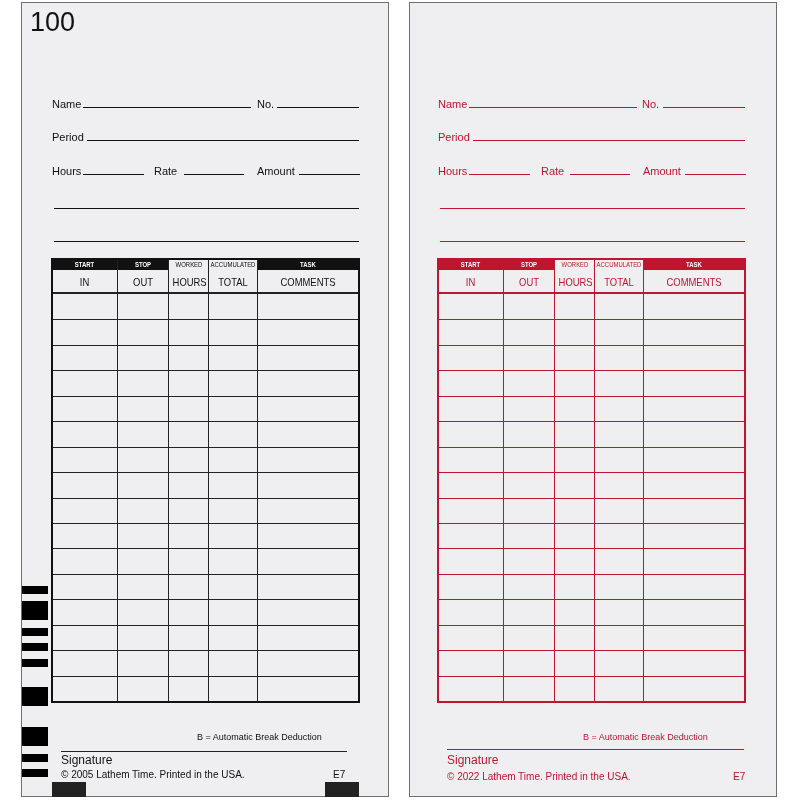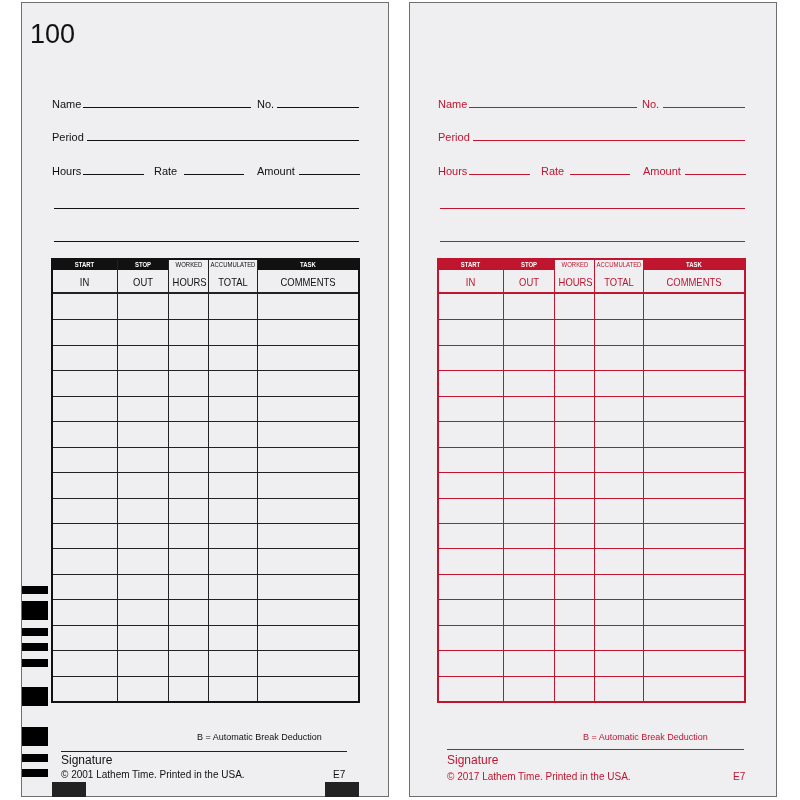--- a/index.html
+++ b/index.html
@@ -2,21 +2,21 @@
 <html><head>
   <meta charset="utf-8">
   <style>
     html, body { margin:0; padding:0; }
     body { width:800px; height:800px; background:#ffffff; position:relative; overflow:hidden;
            font-family:"Liberation Sans", sans-serif; }
     .card { position:absolute; top:2px; width:366px; height:793px; background:#efeff1;
             border:1px solid #6f6f70; box-sizing:content-box; }
     .card.left { left:21px; }
     .card.right { left:409px; }
-    .card-num { position:absolute; left:8px; top:16px; font-size:27px; color:#111; }
+    .card-num { position:absolute; left:8px; top:4px; font-size:27px; color:#111; }
     .lbl { position:absolute; font-size:11px; }
     .line { position:absolute; height:1px; }
     .table { position:absolute; left:29px; top:255px; width:309px; height:445px; box-sizing:border-box; border:2px solid; }
     .thead-bar { position:absolute; left:0; top:0; right:0; height:10px; }
     .htop { position:absolute; top:0; height:10px; font-size:7px; font-weight:bold; text-align:center; line-height:10px; color:#fff; font-family:"Liberation Sans", sans-serif; transform:scaleX(0.85); }
     .htop.inv { font-weight:normal; font-size:7px; }
     .hbot { position:absolute; top:11px; height:22px; font-size:11.5px; text-align:center; line-height:22px; transform:scaleX(0.82); }
     .vline { position:absolute; top:0; bottom:0; width:1px; }
     .hline { position:absolute; left:0; right:0; height:1px; }
     .footnote { position:absolute; font-size:9px;margin-top:24px; }
@@ -80,21 +80,21 @@
       <div class="hline" style="top: 314px; background: rgb(34, 34, 34);"></div>
       <div class="hline" style="top: 339px; background: rgb(34, 34, 34);"></div>
       <div class="hline" style="top: 365px; background: rgb(34, 34, 34);"></div>
       <div class="hline" style="top: 390px; background: rgb(34, 34, 34);"></div>
       <div class="hline" style="top: 416px; background: rgb(34, 34, 34);"></div>
     </div>
 
   <div class="footnote" style="left:175px;top:705px;color:#111">B = Automatic Break Deduction</div>
   <div class="sig-line" style="left:39px;top:748px;width:286px;background:#222"></div>
   <div class="lbl" style="left:39px;top:750px;font-size:12px;color:#111">Signature</div>
-  <div class="copy" style="left:39px;top:766px;color:#111">© 2001 Lathem Time. Printed in the USA.</div>
+  <div class="copy" style="left:39px;top:766px;color:#111">© 2005 Lathem Time. Printed in the USA.</div>
   <div class="copy" style="left:311px;top:766px;color:#111">E7</div>
 
   <div class="mark" style="left:0;top:583px;width:26px;height:8px"></div>
   <div class="mark" style="left:0;top:598px;width:26px;height:19px"></div>
   <div class="mark" style="left:0;top:625px;width:26px;height:8px"></div>
   <div class="mark" style="left:0;top:640px;width:26px;height:8px"></div>
   <div class="mark" style="left:0;top:656px;width:26px;height:8px"></div>
   <div class="mark" style="left:0;top:684px;width:26px;height:19px"></div>
   <div class="mark" style="left:0;top:724px;width:26px;height:19px"></div>
   <div class="mark" style="left:0;top:751px;width:26px;height:8px"></div>
@@ -154,15 +154,15 @@
       <div class="hline" style="top: 314px; background: rgb(192, 21, 47);"></div>
       <div class="hline" style="top: 339px; background: rgb(192, 21, 47);"></div>
       <div class="hline" style="top: 365px; background: rgb(192, 21, 47);"></div>
       <div class="hline" style="top: 390px; background: rgb(192, 21, 47);"></div>
       <div class="hline" style="top: 416px; background: rgb(192, 21, 47);"></div>
     </div>
 
   <div class="footnote" style="left:173px;top:705px;color:#c0152f">B = Automatic Break Deduction</div>
   <div class="sig-line" style="left:37px;top:746px;width:297px;background:#c0152f"></div>
   <div class="lbl" style="left:37px;top:750px;font-size:12px;color:#c0152f">Signature</div>
-  <div class="copy" style="left:37px;top:768px;color:#c0152f">© 2017 Lathem Time. Printed in the USA.</div>
+  <div class="copy" style="left:37px;top:768px;color:#c0152f">© 2022 Lathem Time. Printed in the USA.</div>
   <div class="copy" style="left:323px;top:768px;color:#c0152f">E7</div>
 </div>
 
 </body></html>

